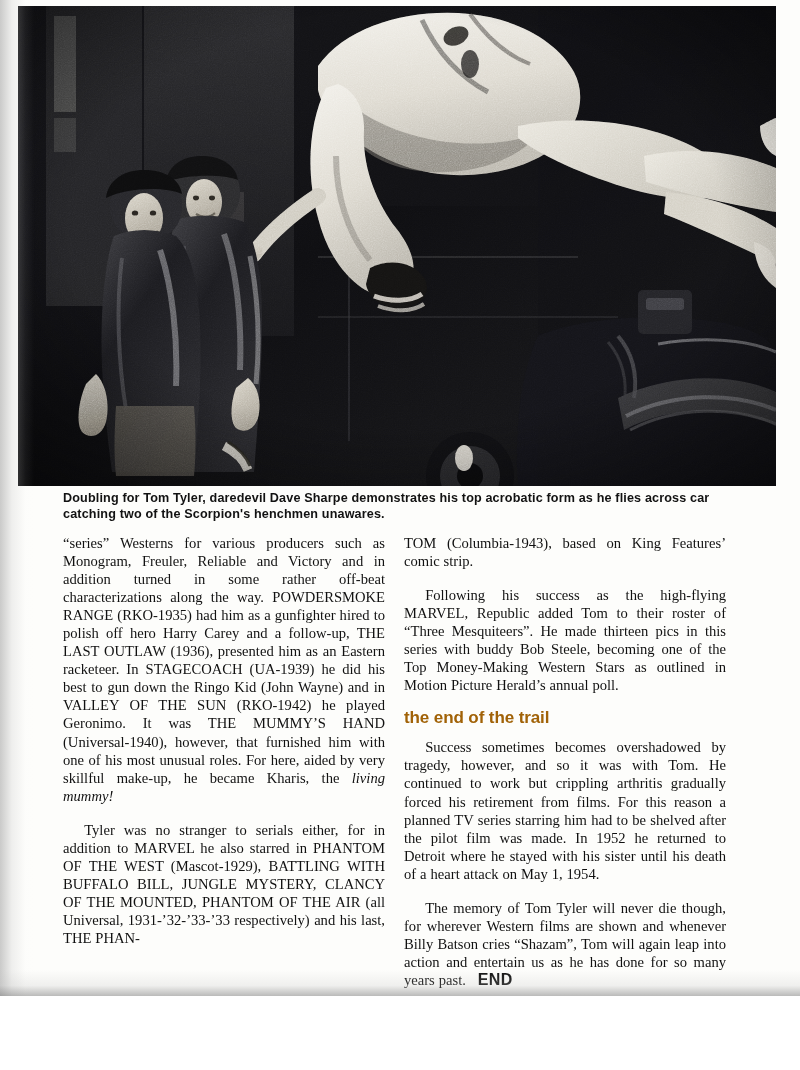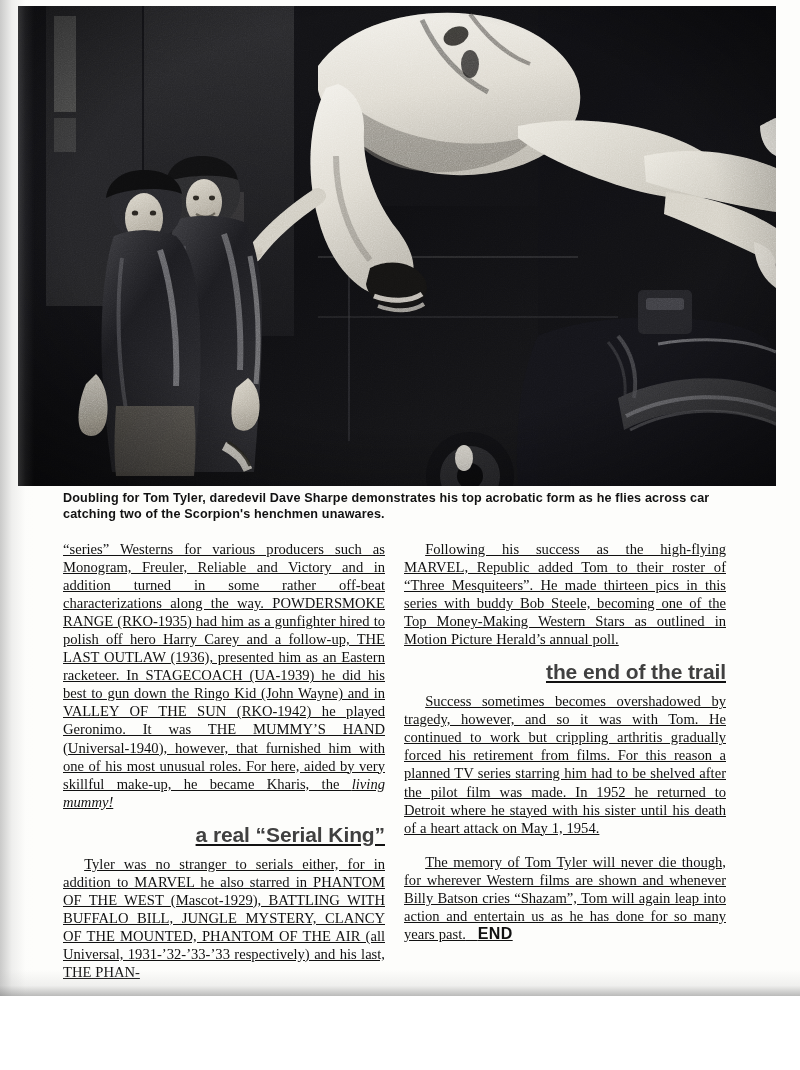--- a/index.html
+++ b/index.html
@@ -88,23 +88,22 @@
   .columns {
     position: absolute;
     left: 63px;
     top: 534px;
     width: 673px;
     height: 470px;
     z-index: 20;
   }
   .col {
     position: absolute;
-    top: 6px;
+    top: 0;
     width: 322px;
-    text-decoration: underline;
   }
   .col-left  { left: 0; }
   .col-right { left: 341px; }
 
   .col p {
     margin: 0;
     font-size: 14.6px;
     line-height: 18.05px;
     text-align: justify;
     text-indent: 1.45em;
@@ -112,26 +111,25 @@
     word-spacing: 0.02em;
   }
   .col p.no-indent { text-indent: 0; }
   .col p + p { margin-top: 16px; }
 
   .ital { font-style: italic; }
 
   .subhead {
     font-family: "Liberation Sans", "DejaVu Sans", sans-serif;
     font-weight: bold;
-    font-size: 21px;
+    font-size: 17px;
     line-height: 22px;
     letter-spacing: -0.1px;
-    color: #404040;
+    color: #a16207;
     margin: 13px 0 9px 0;
-    text-align: right;
   }
 
   .end-mark {
     font-family: "Liberation Sans", "DejaVu Sans", sans-serif;
     font-weight: bold;
     font-size: 16px;
     letter-spacing: 0.4px;
   }
 
   .folio {
@@ -332,26 +330,26 @@
     </svg>
   </div>
 
   <div class="caption">Doubling for Tom Tyler, daredevil Dave Sharpe demonstrates his top acrobatic form as he flies across car catching two of the Scorpion's henchmen unawares.</div>
 
   <div class="columns">
 
     <div class="col col-left">
       <p class="no-indent"><span>“series” Westerns for various producers such as Monogram, Freuler, Reliable and Victory and in addition turned in some rather off-beat characterizations along the way. POWDERSMOKE RANGE (RKO-1935) had him as a gunfighter hired to polish off hero Harry Carey and a follow-up, THE LAST OUTLAW (1936), presented him as an Eastern racketeer. In STAGECOACH (UA-1939) he did his best to gun down the Ringo Kid (John Wayne) and in VALLEY OF THE SUN (RKO-1942) he played Geronimo. It was THE MUMMY’S HAND (Universal-1940), however, that furnished him with one of his most unusual roles. For here, aided by very skillful make-up, he became Kharis, the </span><span class="ital">living mummy!</span></p>
 
-      <h2 class="subhead">a real “Serial King”</h2>
 
       <p><span>Tyler was no stranger to serials either, for in addition to MARVEL he also starred in PHANTOM OF THE WEST (Mascot-1929), BATTLING WITH BUFFALO BILL, JUNGLE MYSTERY, CLANCY OF THE MOUNTED, PHANTOM OF THE AIR (all Universal, 1931-’32-’33-’33 respectively) and his last, THE PHAN-</span></p>
     </div>
 
     <div class="col col-right">
+      <p class="no-indent"><span>TOM (Columbia-1943), based on King Features’ comic strip.</span></p>
 
       <p><span>Following his success as the high-flying MARVEL, Republic added Tom to their roster of “Three Mesquiteers”. He made thirteen pics in this series with buddy Bob Steele, becoming one of the Top Money-Making Western Stars as outlined in Motion Picture Herald’s annual poll.</span></p>
 
       <h2 class="subhead">the end of the trail</h2>
 
       <p><span>Success sometimes becomes overshadowed by tragedy, however, and so it was with Tom. He continued to work but crippling arthritis gradually forced his retirement from films. For this reason a planned TV series starring him had to be shelved after the pilot film was made. In 1952 he returned to Detroit where he stayed with his sister until his death of a heart attack on May 1, 1954.</span></p>
 
       <p><span>The memory of Tom Tyler will never die though, for wherever Western films are shown and whenever Billy Batson cries “Shazam”, Tom will again leap into action and entertain us as he has done for so many years past.</span>&nbsp;&nbsp;&nbsp;<span class="end-mark">END</span></p>
     </div>
   </div>

